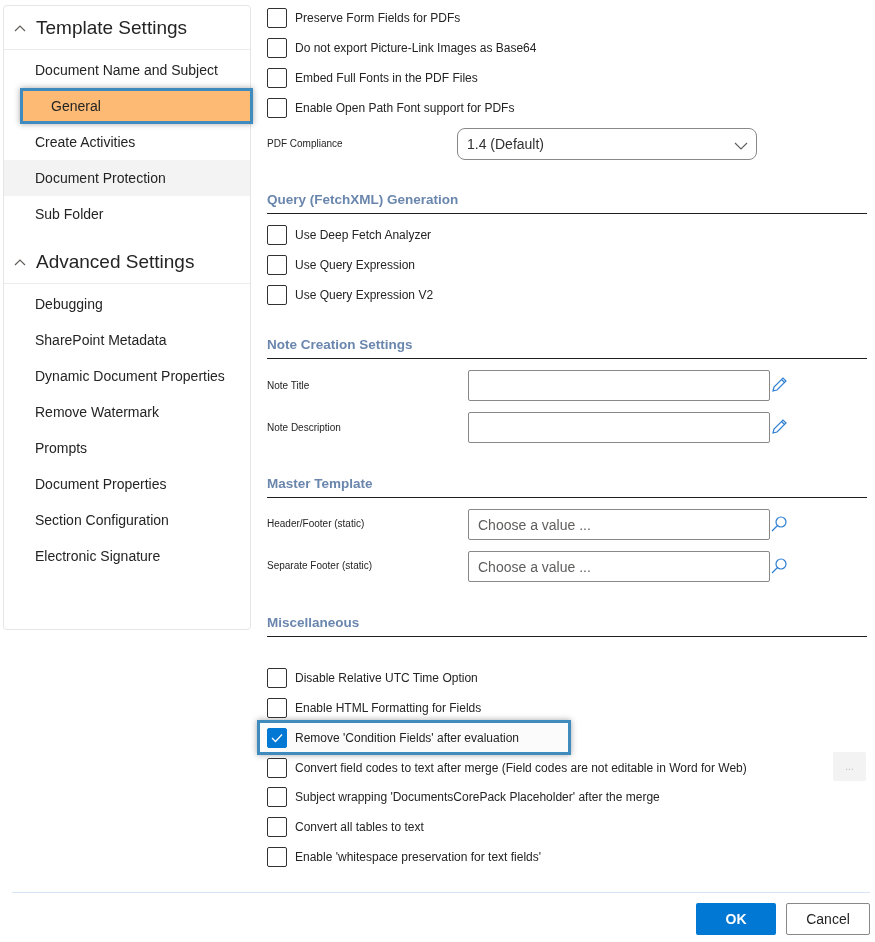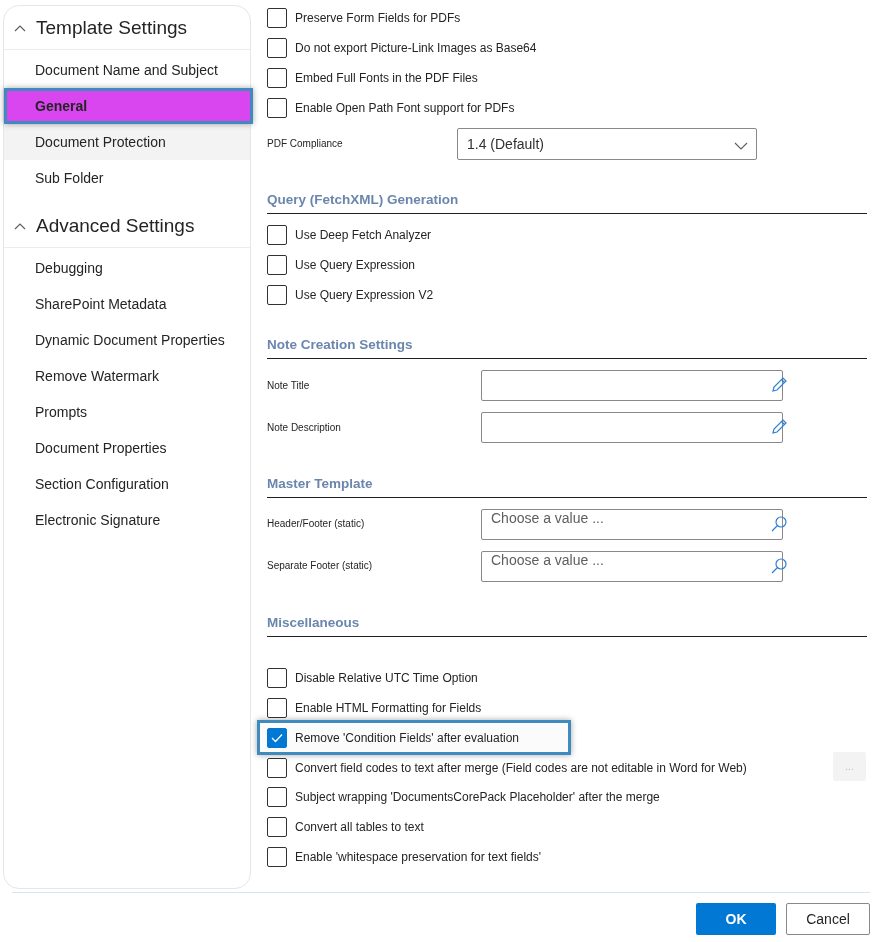--- a/index.html
+++ b/index.html
@@ -1,57 +1,57 @@
 <!DOCTYPE html>
 <html><head>
   <meta charset="utf-8">
   <style>
     * { box-sizing: border-box; margin: 0; padding: 0; }
     html, body { width: 875px; height: 942px; background: #ffffff; overflow: hidden; }
     body { font-family: "Liberation Sans", "DejaVu Sans", sans-serif; color: #242424; font-size: 14px; position: relative; }
 
     
     .sidebar {
-      position: absolute; left: 3px; top: 5px; width: 248px; height: 884px;
-      border: 1px solid #e6e6e6; border-radius: 16px; background: #fff;
+      position: absolute; left: 3px; top: 5px; width: 248px; height: 625px;
+      border: 1px solid #e6e6e6; border-radius: 4px; background: #fff;
     }
     .group-header {
       height: 44px; display: flex; align-items: center; padding-left: 8px;
       border-bottom: 1px solid #ececec; font-size: 19px; color: #242424;
     }
     .group-header .chev { width: 16px; height: 16px; margin-right: 8px; display: inline-flex; align-items: center; justify-content: center; }
     .nav-item {
       height: 36px; display: flex; align-items: center; padding-left: 31px;
       font-size: 14px; color: #242424; cursor: pointer;
     }
     .nav-item.hover { background: #f3f3f3; }
     .nav-item.selected {
-      font-weight: bold; background: #d946ef;
+      font-weight: normal; background: #fdba74;
       outline: 3px solid #3f8bbd; outline-offset: -3px;
       box-shadow: 0 0 6px rgba(0,0,0,0.35);
-      margin: 0 -3px 0 0; position: relative; left: 0;
+      margin: 0 -3px 0 16px; position: relative; left: 0;
     }
     .group-gap { height: 8px; }
     .cb-row { position: absolute; left: 267px; display: flex; align-items: center; height: 22px; font-size: 12px; }
     .cb {
       width: 20px; height: 20px; border: 1px solid #323130; border-radius: 2px; background: #fff;
       margin-right: 8px; display: inline-flex; align-items: center; justify-content: center; flex-shrink: 0;
     }
     .cb.checked { background: #0078d4; border-color: #0078d4; }
     .section-title {
       position: absolute; left: 267px; width: 600px; font-size: 13.5px; font-weight: bold; color: #6a86ad;
       border-bottom: 1.5px solid #1f1f1f; padding-bottom: 6px;
     }
     .field-label { position: absolute; left: 267px; font-size: 10px; }
     .input {
-      position: absolute; left: 481px; width: 302px; height: 31px; border: 1px solid #8a8886; border-radius: 2px;
-      background: #fff; display: flex; align-items: flex-start; padding-left: 9px; font-size: 14px; color: #605e5c;
+      position: absolute; left: 468px; width: 302px; height: 31px; border: 1px solid #8a8886; border-radius: 2px;
+      background: #fff; display: flex; align-items: center; padding-left: 9px; font-size: 14px; color: #605e5c;
     }
     .select {
-      position: absolute; left: 457px; top: 128px; width: 300px; height: 32px; border: 1px solid #8a8886; border-radius: 2px;
+      position: absolute; left: 457px; top: 128px; width: 300px; height: 32px; border: 1px solid #8a8886; border-radius: 8px;
       display: flex; align-items: center; padding-left: 9px; font-size: 14px; color: #323130;
     }
     .select .caret { position: absolute; right: 8px; top: 9px; }
     .side-icon { position: absolute; left: 770px; width: 18px; height: 18px; cursor: pointer; }
 
     .highlight-box {
       position: absolute; left: 257px; top: 720px; width: 314px; height: 35px;
       border: 3px solid #3f8bbd; box-shadow: 0 0 6px rgba(0,0,0,0.35); background: rgba(240,240,240,0.25);
     }
     .ellipsis-btn {
@@ -78,20 +78,23 @@
         </svg>
     </span>
     <span>Template Settings</span>
   </div>
   <div style="height:2px"></div>
   <div class="nav-item">
       <span>Document Name and Subject</span>
     </div>
   <div class="nav-item selected">
       <span>General</span>
+    </div>
+  <div class="nav-item">
+      <span>Create Activities</span>
     </div>
   <div class="nav-item hover">
       <span>Document Protection</span>
     </div>
   <div class="nav-item">
       <span>Sub Folder</span>
     </div>
   <div class="group-gap"></div>
 
   <div class="group-header">

